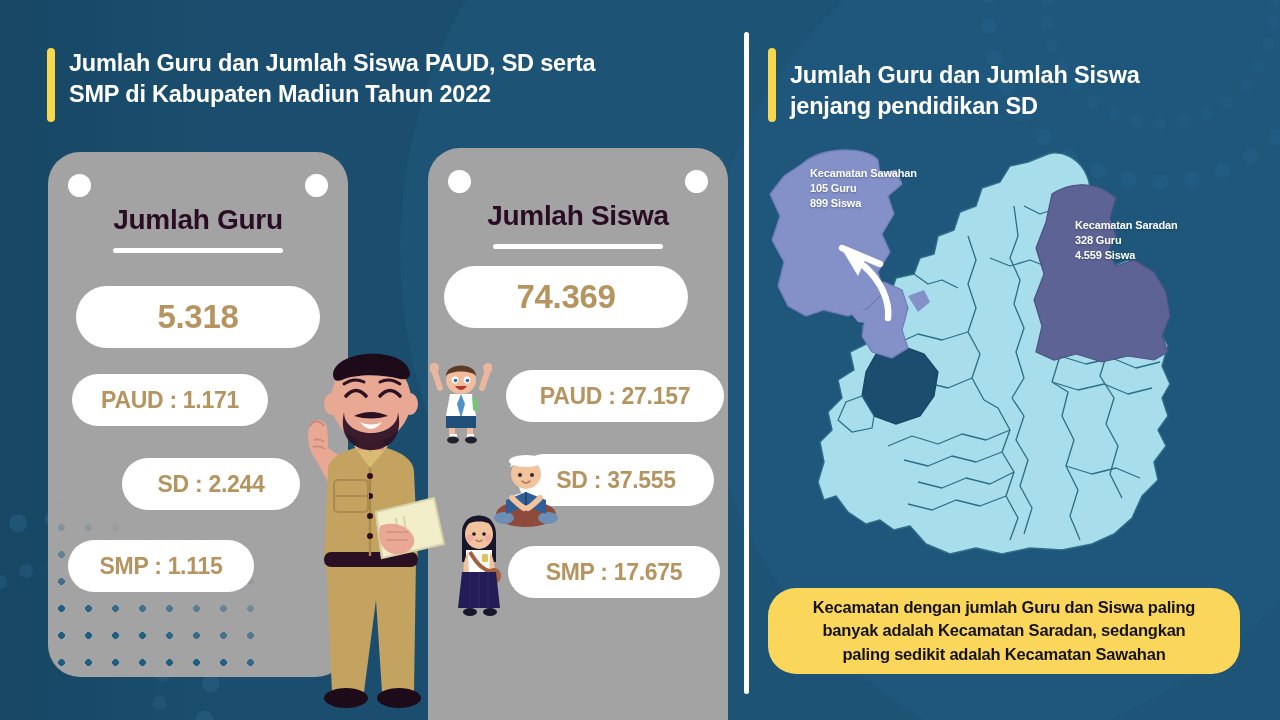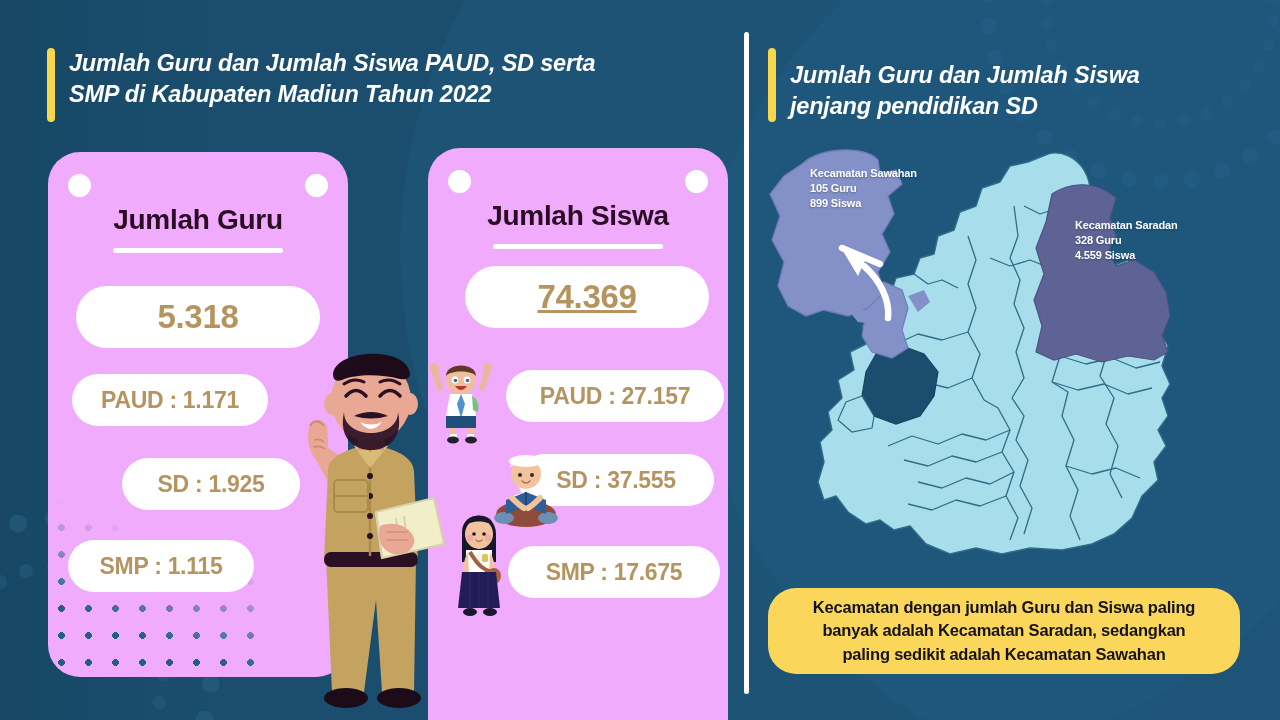--- a/index.html
+++ b/index.html
@@ -38,40 +38,40 @@
   .ring-dots-top{
     position:absolute; left:980px; top:-170px; width:360px; height:360px; border-radius:50%;
     border:16px dotted #27608a; opacity:.5;
   }
   .ring-dots-top2{
     position:absolute; left:1040px; top:-110px; width:240px; height:240px; border-radius:50%;
     border:12px dotted #27608a; opacity:.4;
   }
 
   
-  .title-block { position:absolute; display:flex; gap:14px; align-items:flex-start;font-style:italic; }
+  .title-block { position:absolute; display:flex; gap:14px; align-items:flex-start; }
   .title-bar { width:8px; border-radius:4px; background:#f8d74f; flex:none; }
   .title-text {
     color:#ffffff; font-size:23.5px; font-weight:bold; line-height:1.33;
     letter-spacing:-.2px; white-space:pre-line;
   }
   #title-left  { left:47px; top:48px; width:660px; }
   #title-left .title-bar { height:74px; }
   #title-right { left:768px; top:48px; width:470px;align-items:flex-end; }
   #title-right .title-bar { height:74px; }
 
   
   .divider {
     position:absolute; left:744px; top:32px; width:5px; height:662px;
     background:#ffffff; border-radius:3px;
   }
 
   
   .card {
-    position:absolute; background:#f0abfc; border-radius:32px;
+    position:absolute; background:#a3a3a3; border-radius:32px;
   }
   #card-guru  { left:48px;  top:152px; width:300px; height:525px; }
   #card-siswa { left:428px; top:148px; width:300px; height:614px; }
   .card .hole {
     position:absolute; width:23px; height:23px; border-radius:50%; background:#ffffff; top:22px;
   }
   .card .hole.l { left:20px; }
   .card .hole.r { right:20px; }
   .card-title {
     position:absolute; left:0; right:0; text-align:center; top:52px;
@@ -87,21 +87,21 @@
     color:#b5945f; font-weight:bold; letter-spacing:-.3px;
   }
   .pill.big { font-size:33px; height:62px; }
   .pill.sub { font-size:23px; height:52px; }
 
   #guru-total { left:28px;  top:134px; width:244px; }
   #guru-paud  { left:24px;  top:222px; width:196px; }
   #guru-sd    { left:74px;  top:306px; width:178px; }
   #guru-smp   { left:20px;  top:388px; width:186px; }
 
-  #siswa-total { left:37px; top:118px; width:244px;text-decoration:underline; }
+  #siswa-total { left:16px; top:118px; width:244px; }
   #siswa-paud  { left:78px; top:222px; width:218px; }
   #siswa-sd    { left:90px; top:306px; width:196px; }
   #siswa-smp   { left:80px; top:398px; width:212px; }
 
   
   .card-dots{
     position:absolute; left:0; bottom:0; width:210px; height:190px;
     background-image:radial-gradient(circle, #205f84 3.3px, transparent 3.4px);
     background-size:27px 27px;
     -webkit-mask-image:linear-gradient(200deg, transparent 32%, #000 72%);
@@ -167,21 +167,21 @@
   <div class="divider"></div>
 
   <div class="card" id="card-guru">
     <div class="card-dots"></div>
     <div class="hole l"></div>
     <div class="hole r"></div>
     <div class="card-title">Jumlah Guru</div>
     <div class="card-rule"></div>
     <div class="pill big" id="guru-total">5.318</div>
     <div class="pill sub" id="guru-paud">PAUD : 1.171</div>
-    <div class="pill sub" id="guru-sd">SD : 1.925</div>
+    <div class="pill sub" id="guru-sd">SD : 2.244</div>
     <div class="pill sub" id="guru-smp">SMP : 1.115</div>
   </div>
 
   <div class="card" id="card-siswa">
     <div class="hole l"></div>
     <div class="hole r"></div>
     <div class="card-title">Jumlah Siswa</div>
     <div class="card-rule"></div>
     <div class="pill big" id="siswa-total">74.369</div>
     <div class="pill sub" id="siswa-paud">PAUD : 27.157</div>

